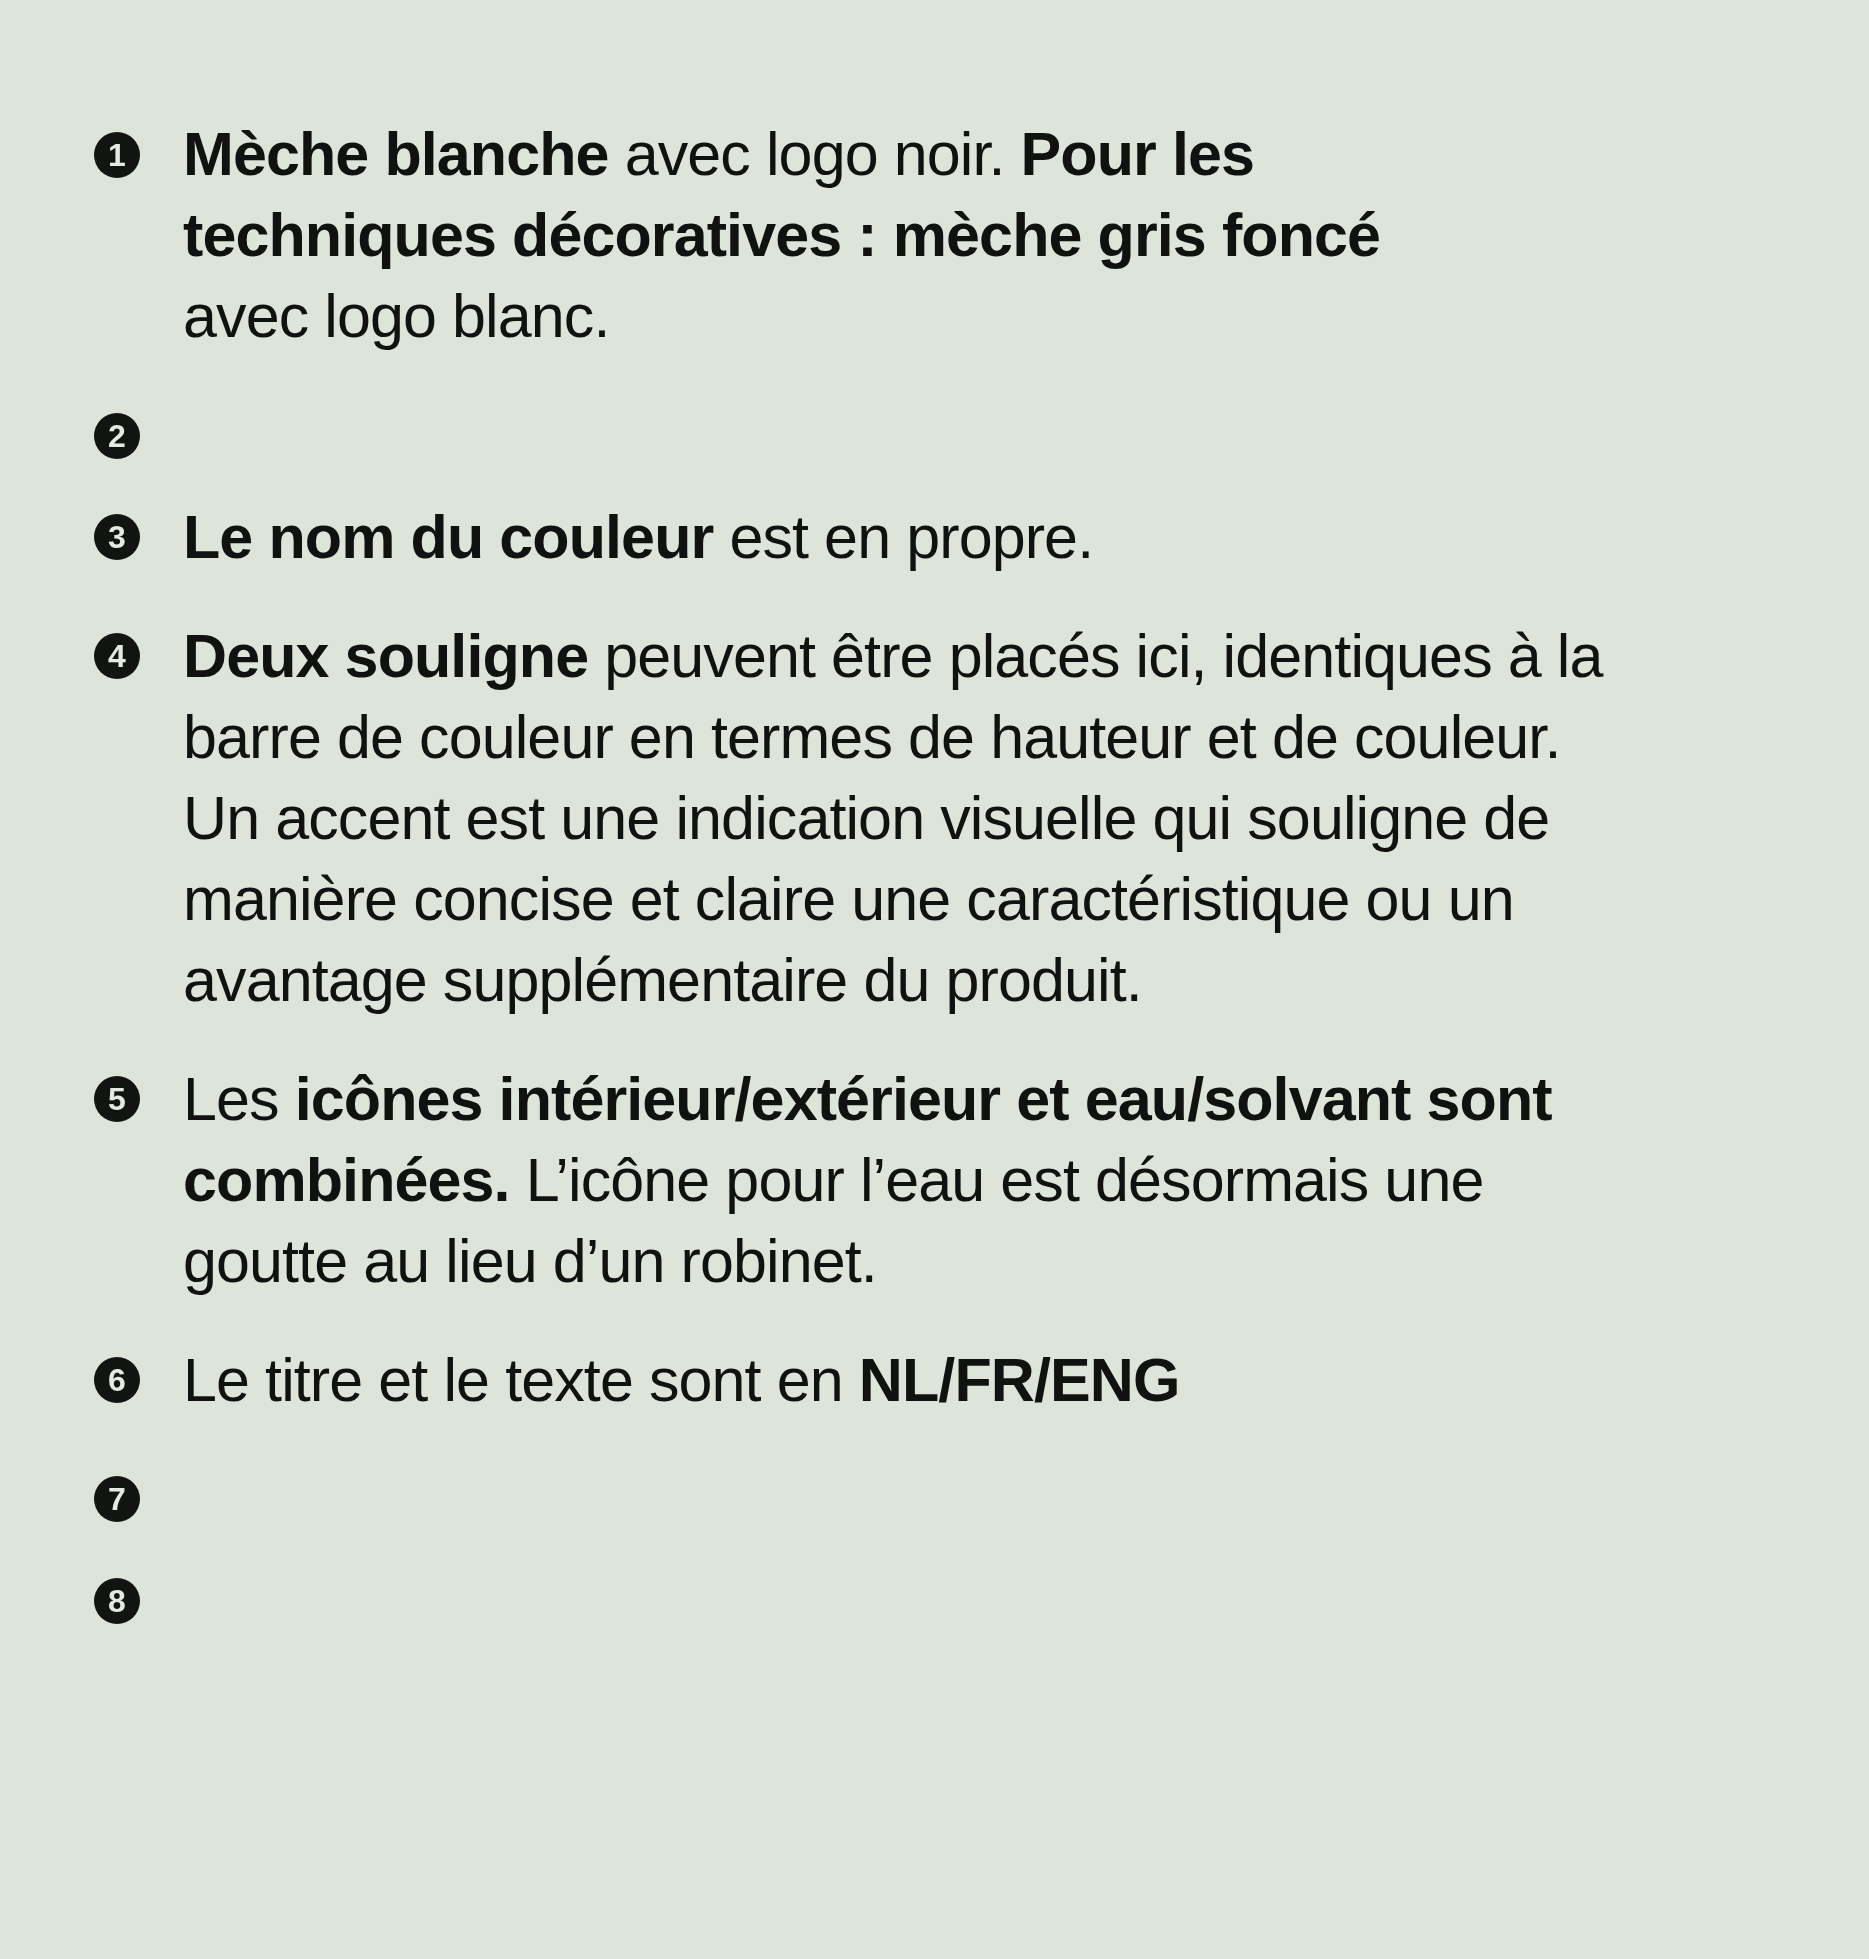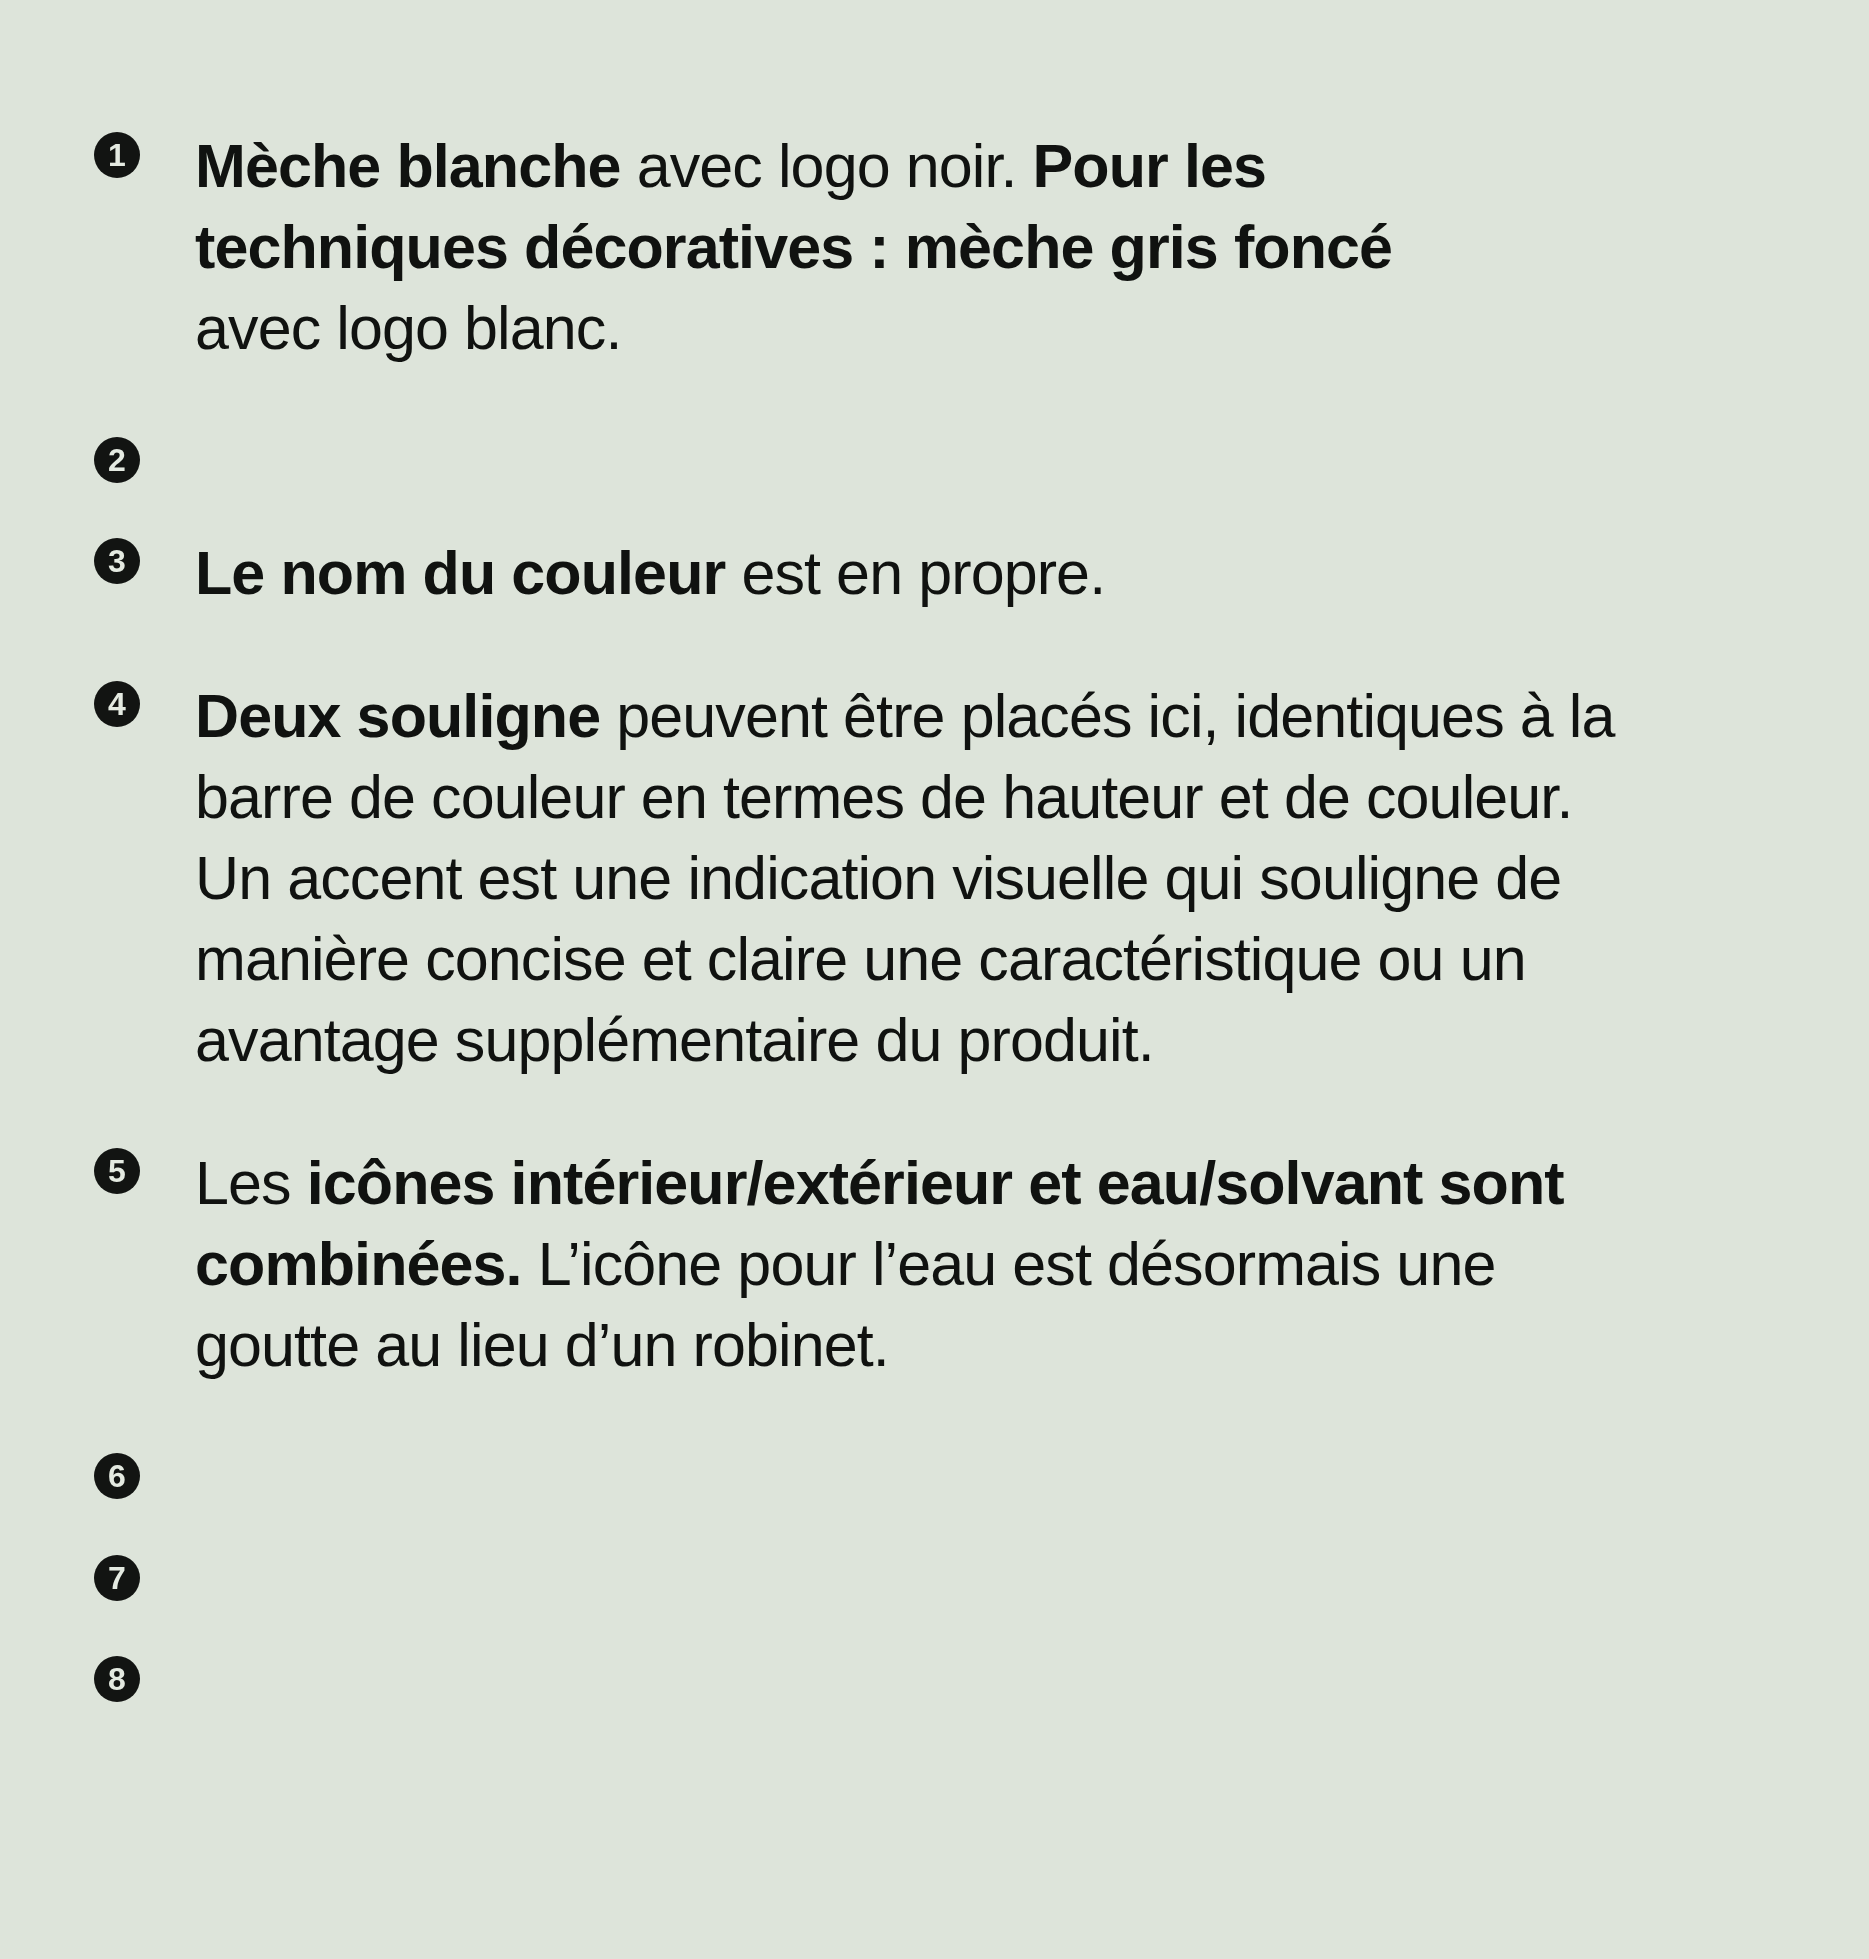--- a/index.html
+++ b/index.html
@@ -32,21 +32,21 @@
     background: #121412;
     color: #e4eae1;
     display: flex;
     align-items: center;
     justify-content: center;
     font-size: 32px;
     font-weight: 700;
     line-height: 1;
   }
   .body {
-    margin: 12px;
+    margin: 0;
     font-size: 61px;
     line-height: 81px;
     letter-spacing: -0.9px;
     font-weight: 400;
     white-space: pre-wrap;
   }
   .body .b { font-weight: 700; }
   .body .r { font-weight: 400; }
 </style>
 </head>
@@ -76,20 +76,21 @@
 avantage supplémentaire du produit.</span></p>
       </div>
       <div class="item">
         <span class="badge">5</span>
         <p class="body"><span class="r">Les </span><span class="b">icônes intérieur/extérieur et eau/solvant sont
 combinées. </span><span class="r">L’icône pour l’eau est désormais une
 goutte au lieu d’un robinet.</span></p>
       </div>
       <div class="item">
         <span class="badge">6</span>
+        <p class="body"><span class="r">Le titre et le texte sont en </span><span class="b">NL/FR/ENG</span></p>
       </div>
       <div class="item">
         <span class="badge">7</span>
       </div>
       <div class="item">
         <span class="badge">8</span>
       </div>
     </section>
 </main>
 

